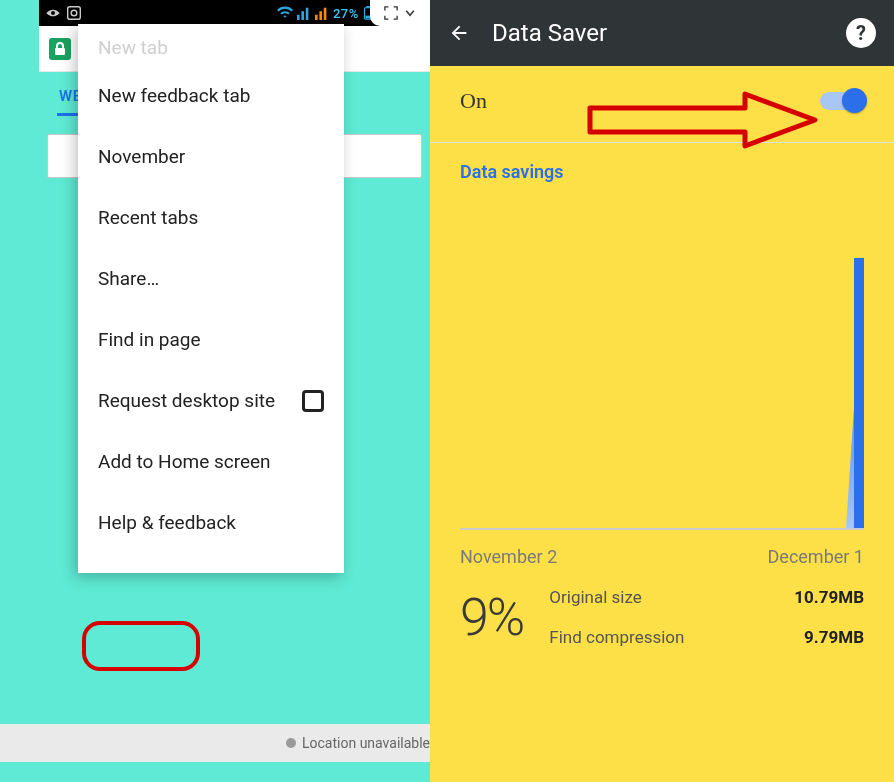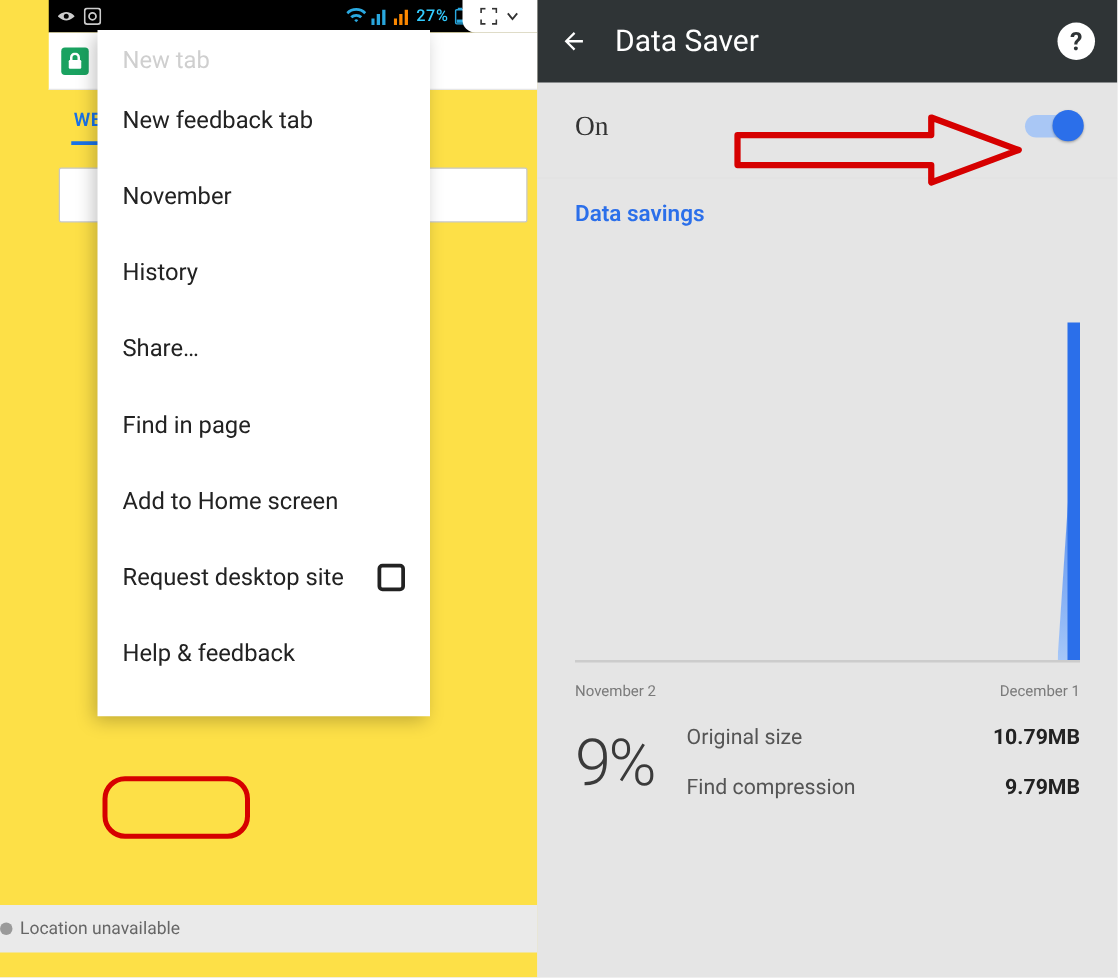--- a/index.html
+++ b/index.html
@@ -1,58 +1,58 @@
 <!DOCTYPE html>
 <html><head>
 <meta charset="utf-8">
 <style>
   * { box-sizing: border-box; margin: 0; padding: 0; }
   body { font-family: Roboto, "Helvetica Neue", Arial, sans-serif; background:#f5f5f5; }
   .canvas { width:894px; height:782px; position:relative; background:#fff; overflow:hidden; display:flex; }
   
-  .left-panel { position:relative; width:430px; height:100%; background:#fde047; overflow:hidden;padding-left:39px; }
+  .left-panel { position:relative; width:430px; height:100%; background:#5eead4; overflow:hidden;padding-left:39px; }
   .status-bar { height:26px; background:#000; color:#ddd; display:flex; align-items:center; padding:0 6px; }
   .status-left { display:flex; gap:6px; align-items:center; }
   .status-right { margin-left:auto; display:flex; gap:4px; align-items:center; }
   .battery { font-size:13px; color:#33ccff; font-weight:500; letter-spacing:.5px; }
   .clock { font-size:12px; color:#48A6E0; margin-left:3px; }
   .url-bar { display:flex; align-items:center; gap:8px; height:46px; padding:0 10px; background:#fff; border-bottom:1px solid #e6e6e6; }
   .lock-box { width:22px; height:22px; background:#1aa260; border-radius:3px; display:flex; align-items:center; justify-content:center; }
   .url-text { font-size:20px; color:#777; letter-spacing:2px; }
   .tabs-row { display:flex; align-items:flex-end; gap:28px; height:44px; padding:0 18px; }
   .tab { font-size:15px; font-weight:600; letter-spacing:.5px; color:#888; padding:10px 2px 8px; }
   .tab.active { color:#1a73e8; border-bottom:3px solid #1a73e8; }
   .search-area { padding:18px 8px 6px; }
   .search-box { height:44px; border:1px solid #c8c8c8; border-radius:2px; background:#fff; }
   .goog-line { text-align:left; padding:18px 0 0 55px; font-size:16px; color:#444; }
-  .loc-wrap { position:absolute; bottom:20px; left:0; right:0; height:38px; background:#eaeaea; display:flex; align-items:center; justify-content:flex-start; gap:6px; color:#666; font-size:14px; }
+  .loc-wrap { position:absolute; bottom:20px; left:0; right:0; height:38px; background:#eaeaea; display:flex; align-items:center; justify-content:flex-end; gap:6px; color:#666; font-size:14px; }
   .grey-dot { width:10px; height:10px; border-radius:50%; background:#9a9a9a; }
   
   .dropdown { position:absolute; top:24px; left:78px; width:266px; background:#fff; box-shadow:-3px 4px 14px rgba(0,0,0,.25); padding:4px 0 20px; }
   .menu-item { font-size:19px; color:#222; padding:19px 20px; display:flex; align-items:center; justify-content:space-between; cursor:pointer; }
   .menu-item.faded { color:#cfcfcf; padding-top:8px; padding-bottom:6px; }
   .settings-highlight { position:absolute; left:82px; width:118px; height:50px; border:4px solid #d60000; border-radius:18px; pointer-events:none; }
   .checkbox-empty { width:22px; height:22px; border:3px solid #222; border-radius:4px; }
   
   .notch { position:absolute; top:0; right:0; width:60px; height:26px; background:#fff; border-radius:0 0 0 10px; display:flex; align-items:center; justify-content:center; gap:6px; color:#333; }
   
-  .right-panel { position:relative; width:464px; height:100%; background:#e5e5e5; }
+  .right-panel { position:relative; width:464px; height:100%; background:#fde047; }
   .ds-header { height:66px; background:#2f3436; color:#fff; display:flex; align-items:center; padding:0 18px; gap:22px; }
   .ds-title { font-size:24px; font-weight:400; }
   .help-circ { margin-left:auto; width:30px; height:30px; border-radius:50%; background:#fff; color:#2f3436; font-weight:700; display:flex; align-items:center; justify-content:center; font-size:20px; }
   .toggle-row { display:flex; align-items:center; padding:22px 30px 28px; border-bottom:1px solid #e2e2e2;font-family:Liberation Serif, serif; }
   .toggle-label { font-size:22px; color:#333; }
   .toggle { position:relative; width:44px; height:18px; background:#a9c7f5; border-radius:10px; }
   .toggle .knob { position:absolute; right:-3px; top:-4px; width:25px; height:25px; border-radius:50%; background:#2b6fea; box-shadow:0 1px 2px rgba(0,0,0,.3); }
   .arrow-annot { position:absolute; left:155px; top:90px; pointer-events:none; }
   .sub-label { padding:18px 30px 4px; font-size:18px; font-weight:600; color:#2b6fea; }
   .chart-zone { position:relative; margin:14px 30px 6px; height:330px; border-bottom:2px solid #ccc; }
   .chart-zone .fill { position:absolute; right:0; bottom:0; width:18px; height:270px; background:linear-gradient(to top,#a6c7f8,#2b6fea 75%); clip-path:polygon(0% 100%, 100% 0%, 100% 100%); }
   .chart-zone .fill2 { position:absolute; right:0; bottom:0; width:10px; height:270px; background:#2b6fea; }
-  .date-row { display:flex; justify-content:space-between; padding:10px 30px 0; font-size:12px; color:#7a7a7a; }
+  .date-row { display:flex; justify-content:space-between; padding:10px 30px 0; font-size:18px; color:#7a7a7a; }
   .pct-row { display:flex; gap:26px; padding:20px 30px 0; align-items:flex-start; }
   .pct-big { font-size:52px; color:#3a3a3a; font-weight:300; letter-spacing:-2px; }
   .stat-grid { flex:1; display:grid; grid-template-columns:1fr auto; row-gap:10px; column-gap:30px; font-size:17px; color:#555;gap:20px; }
   .stat-grid .val { font-weight:700; color:#222; text-align:right; }
   .divider-vert { position:absolute; left:430px; top:0; bottom:0; width:2px; background:#ddd; }
 </style>
 </head>
 <body>
 
 <div class="canvas">
@@ -117,28 +117,28 @@
 
     <div class="loc-wrap">
       <span class="grey-dot"></span>
       <span>Location unavailable</span>
     </div>
 
     <div class="dropdown">
       <div class="menu-item faded">New tab</div>
       <div class="menu-item">New feedback tab</div>
       <div class="menu-item">November</div>
-      <div class="menu-item">History</div>
+      <div class="menu-item">Recent tabs</div>
       <div class="menu-item">Share…</div>
       <div class="menu-item">Find in page</div>
-      <div class="menu-item">Add to Home screen</div>
       <div class="menu-item">
         <span>Request desktop site</span>
         <span class="checkbox-empty"></span>
       </div>
+      <div class="menu-item">Add to Home screen</div>
       <div class="menu-item">Help &amp; feedback</div>
     </div>
     <div class="settings-highlight" style="top:621px;"></div>
   </div>
 
   <div class="divider-vert"></div>
 
   <div class="right-panel">
     <div class="ds-header">
       <svg width="22" height="22" viewBox="0 0 24 24">

